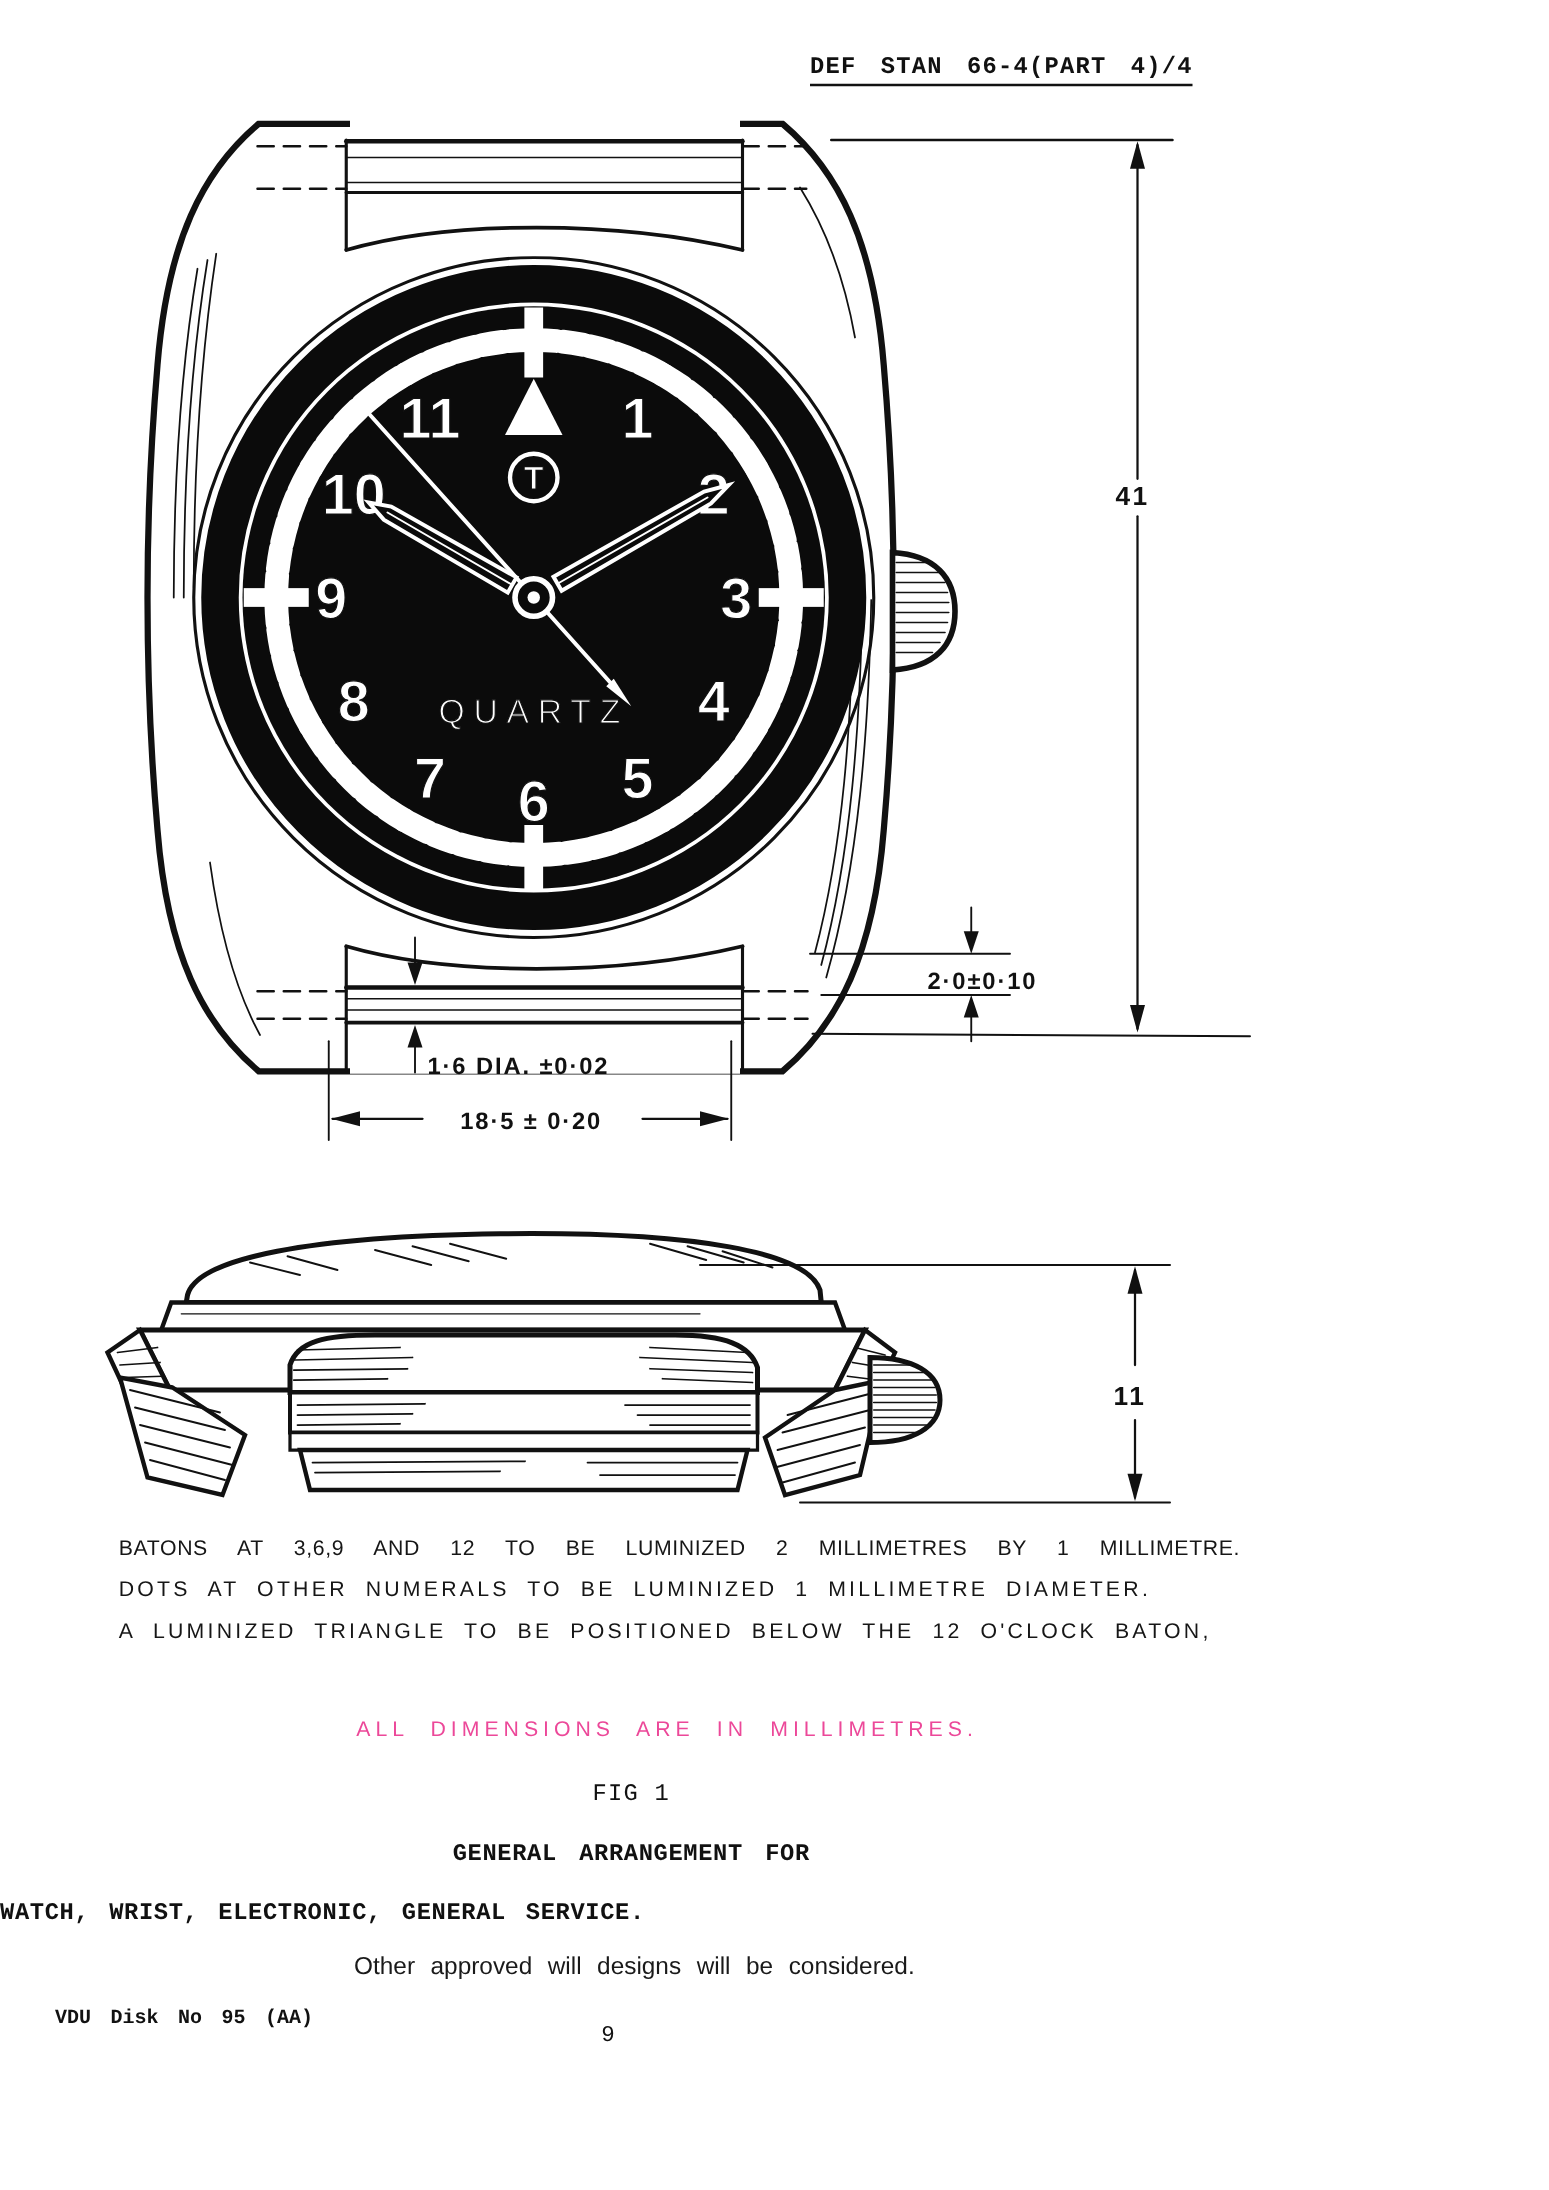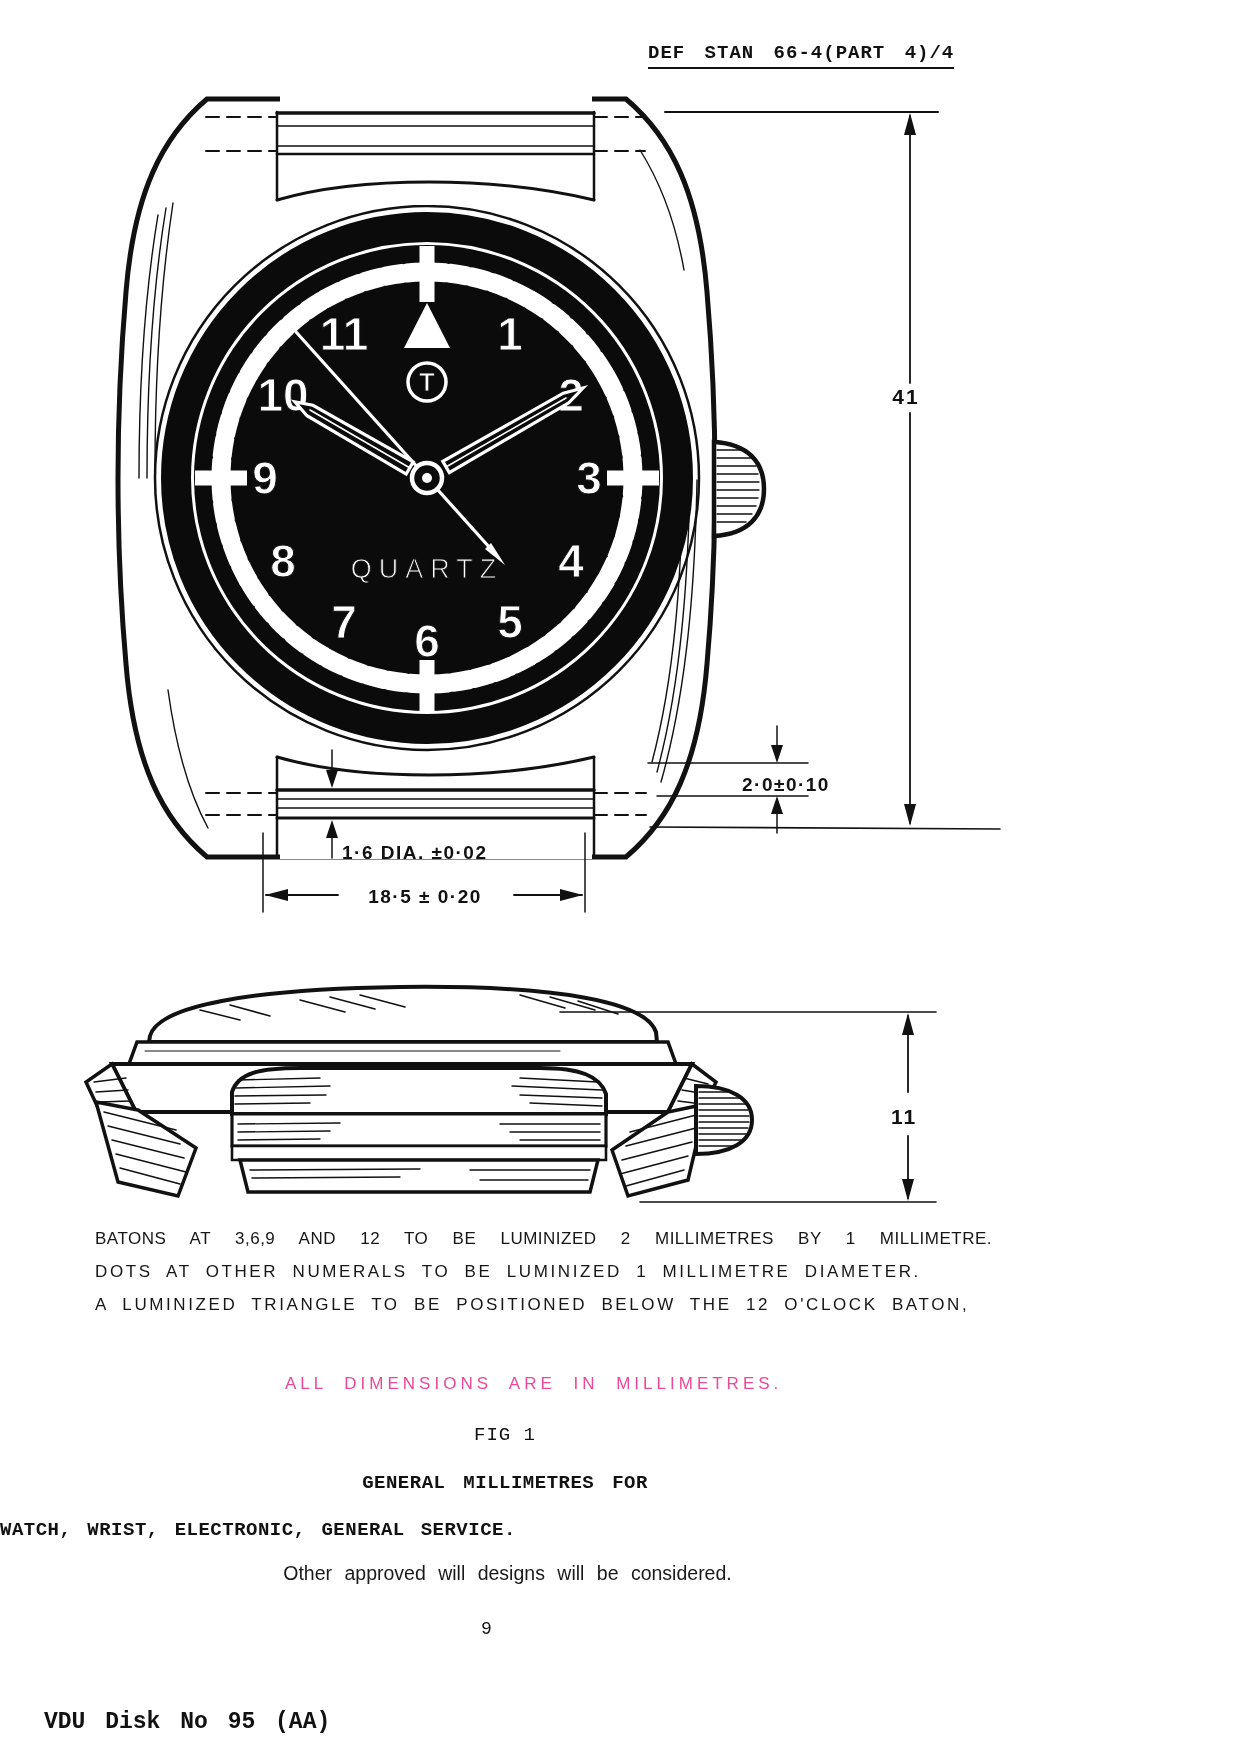--- a/index.html
+++ b/index.html
@@ -12,21 +12,21 @@
   .notes{left:95px;top:1222px;font-size:17px;color:#161616;}
   .notes div{line-height:33px;}
   .n-wide{letter-spacing:0.5px;word-spacing:19px;}
   .n-norm{letter-spacing:2.6px;word-spacing:7px;}
   .alldims{left:285px;top:1374px;font-size:17px;letter-spacing:4px;word-spacing:9px;color:#ec4899;}
   .figlbl{left:0;top:1424px;width:1010px;text-align:center;font-size:19px;font-weight:normal;letter-spacing:1px;}
   .gen{left:0;top:1472px;width:1010px;text-align:center;font-size:19px;font-weight:bold;letter-spacing:0.5px;word-spacing:6px;}
   .wtitle{left:0;top:1519px;width:955px;text-align:left;font-size:19px;font-weight:bold;letter-spacing:0.5px;word-spacing:4px;}
   .other{left:0;top:1562px;width:1015px;text-align:center;font-size:19.5px;word-spacing:7px;color:#1a1a1a;}
   .pagenum{left:481px;top:1619px;font-size:18px;}
-  .footer{left:44px;top:1709px;font-size:23px;font-weight:bold;word-spacing:6px;}
+  .footer{left:44px;top:1605px;font-size:16px;font-weight:bold;word-spacing:6px;}
   svg{position:absolute;left:0;}
   svg text{font-family:"Liberation Sans",sans-serif;}
   .dimtxt{font-size:19px;font-weight:600;letter-spacing:1.5px;fill:#111;}
   .bigdim{font-size:21px;font-weight:bold;letter-spacing:2px;fill:#111;}
   .numeral{font-size:46px;font-weight:bold;fill:#fff;}
 </style>
 </head>
 <body>
 
 <div id="page">
@@ -313,20 +313,20 @@
   </svg>
 
   <div class="abs notes">
     <div class="n-wide">BATONS AT 3,6,9 AND 12 TO BE LUMINIZED 2 MILLIMETRES BY 1 MILLIMETRE.</div>
     <div class="n-norm">DOTS AT OTHER NUMERALS TO BE LUMINIZED 1 MILLIMETRE DIAMETER.</div>
     <div class="n-norm">A LUMINIZED TRIANGLE TO BE POSITIONED BELOW THE 12 O'CLOCK BATON,</div>
   </div>
 
   <div class="abs alldims">ALL DIMENSIONS ARE IN MILLIMETRES.</div>
   <div class="abs mono figlbl">FIG 1</div>
-  <div class="abs mono gen">GENERAL MILLIMETRES FOR</div>
+  <div class="abs mono gen">GENERAL ARRANGEMENT FOR</div>
   <div class="abs mono wtitle">WATCH, WRIST, ELECTRONIC, GENERAL SERVICE.</div>
   <div class="abs other">Other approved will designs will be considered.</div>
 
   <div class="abs mono pagenum">9</div>
   <div class="abs mono footer">VDU Disk No 95 (AA)</div>
 
 </div>
 
 </body></html>

